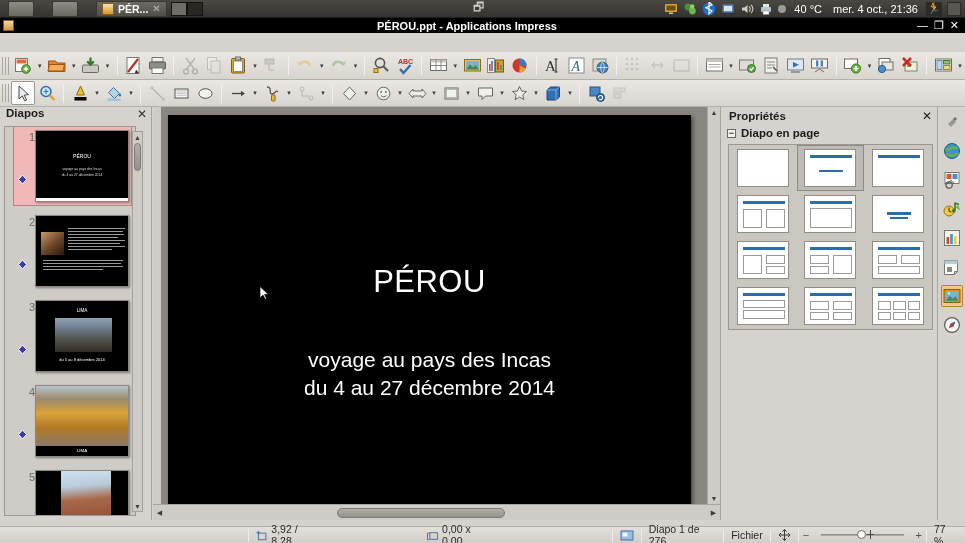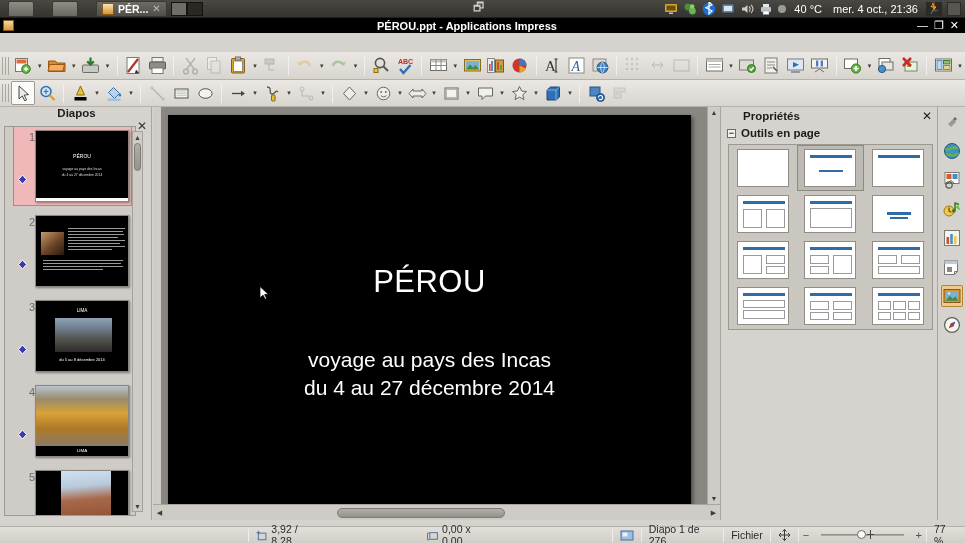--- a/index.html
+++ b/index.html
@@ -88,22 +88,22 @@
   .sep{ width:1px;height:19px;background:#b6b2ac;margin:0 4px;
     border-right:1px solid #f2f0ee;}
   .ic{ width:19px;height:19px; display:block; }
 
   
   .slidepanel{
     position:absolute; left:0; top:107px; width:152px; height:413px;
     background:#d6d2cd; border-right:1px solid #a8a49e;
   }
   .panel-head{
-    height:18px; display:flex;align-items:center; padding:0 4px 0 6px;
-    font-weight:bold; font-size:11.5px; color:#1c1c1c;flex-direction:column;
+    height:18px; display:flex;padding:0 4px 0 6px;
+    font-weight:bold; font-size:11.5px; color:#1c1c1c;
   }
   .panel-head .x{ margin-left:auto; font-size:12px; font-weight:normal; cursor:pointer; color:#333;}
   .slide-scrollarea{
     position:absolute; left:4px; top:19px; width:132px; bottom:4px;
     background:#cfcbc6; border:1px solid #9c9892; overflow:hidden;
   }
   .slide-item{ position:relative; height:85px; }
   .sl-num{
     position:absolute; left:14px; top:4px; width:16px; text-align:right;
     font-size:11px; color:#6e6a65;
@@ -165,21 +165,21 @@
   .sb-thumb{ position:absolute; background:linear-gradient(#b2aea8,#95918b);
     border:1px solid #7e7a74; border-radius:7px; }
 
   
   .proppanel{
     position:absolute; right:28px; top:107px; width:217px; height:413px;
     background:#d6d2cd; border-left:1px solid #a8a49e;
   }
   .prop-head{
     height:18px; display:flex;align-items:center; padding:0 5px 0 8px;
-    font-weight:bold; font-size:11.5px; color:#1c1c1c;margin-left:14px;
+    font-weight:bold; font-size:11.5px; color:#1c1c1c;
   }
   .prop-head .x{ margin-left:auto; font-size:12px; font-weight:normal; cursor:pointer;}
   .prop-sec{
     display:flex; align-items:center; gap:5px; padding:2px 0 3px 6px;
     font-weight:bold; font-size:11.5px; color:#1c1c1c;
   }
   .expander{
     width:9px;height:9px;border:1px solid #6e6a65;background:#f4f2ef;
     display:inline-flex;align-items:center;justify-content:center;
     font-size:9px;line-height:7px; color:#2a2a2a;
@@ -810,21 +810,21 @@
     </div>
   </div>
 
   <div class="proppanel">
     <div class="prop-head">
       <span>Propriétés</span>
       <span class="x">✕</span>
     </div>
     <div class="prop-sec">
       <span class="expander">−</span>
-      <span>Outils en page</span>
+      <span>Diapo en page</span>
     </div>
 
     <div class="layout-grid">
       <div class="lay">
           <div class="lay-mini"></div>
         </div>
       <div class="lay selected">
           <div class="lay-mini">
         <span class="bar" style="left:5px;top:5px;width:42px;height:3px;"></span>
         <span class="bar" style="left:14px;top:20px;width:24px;height:2.4px;"></span>

